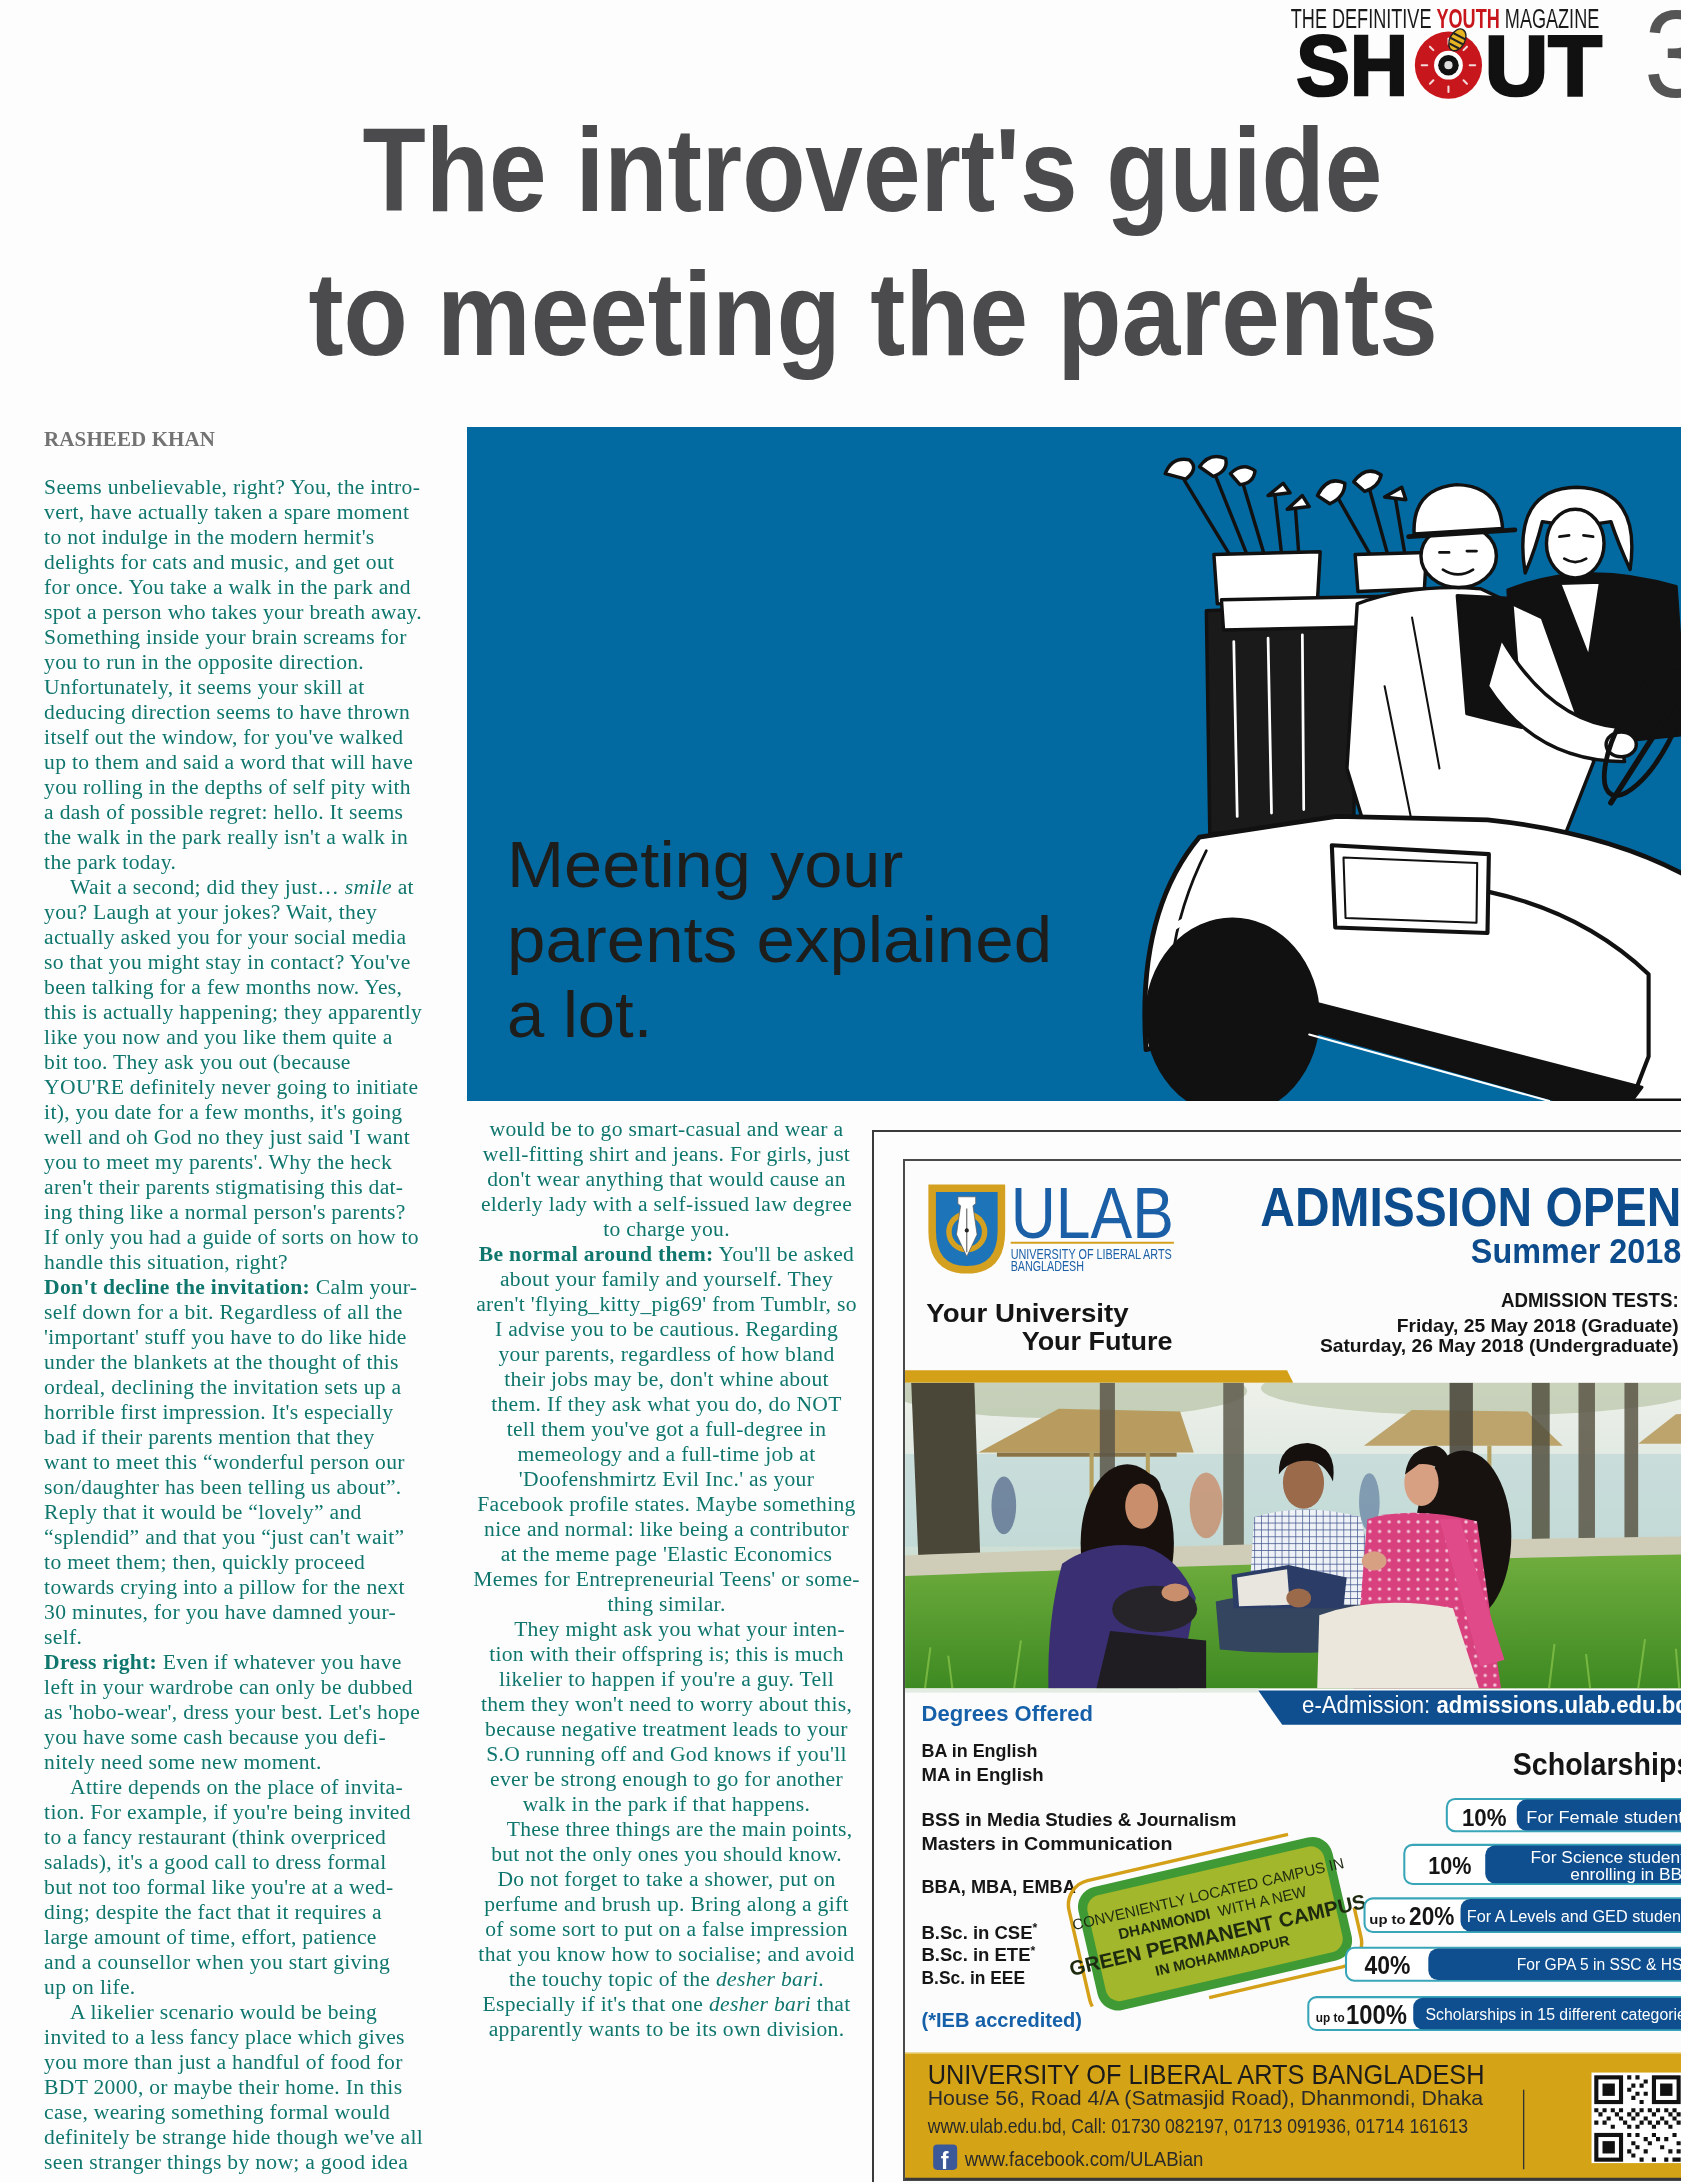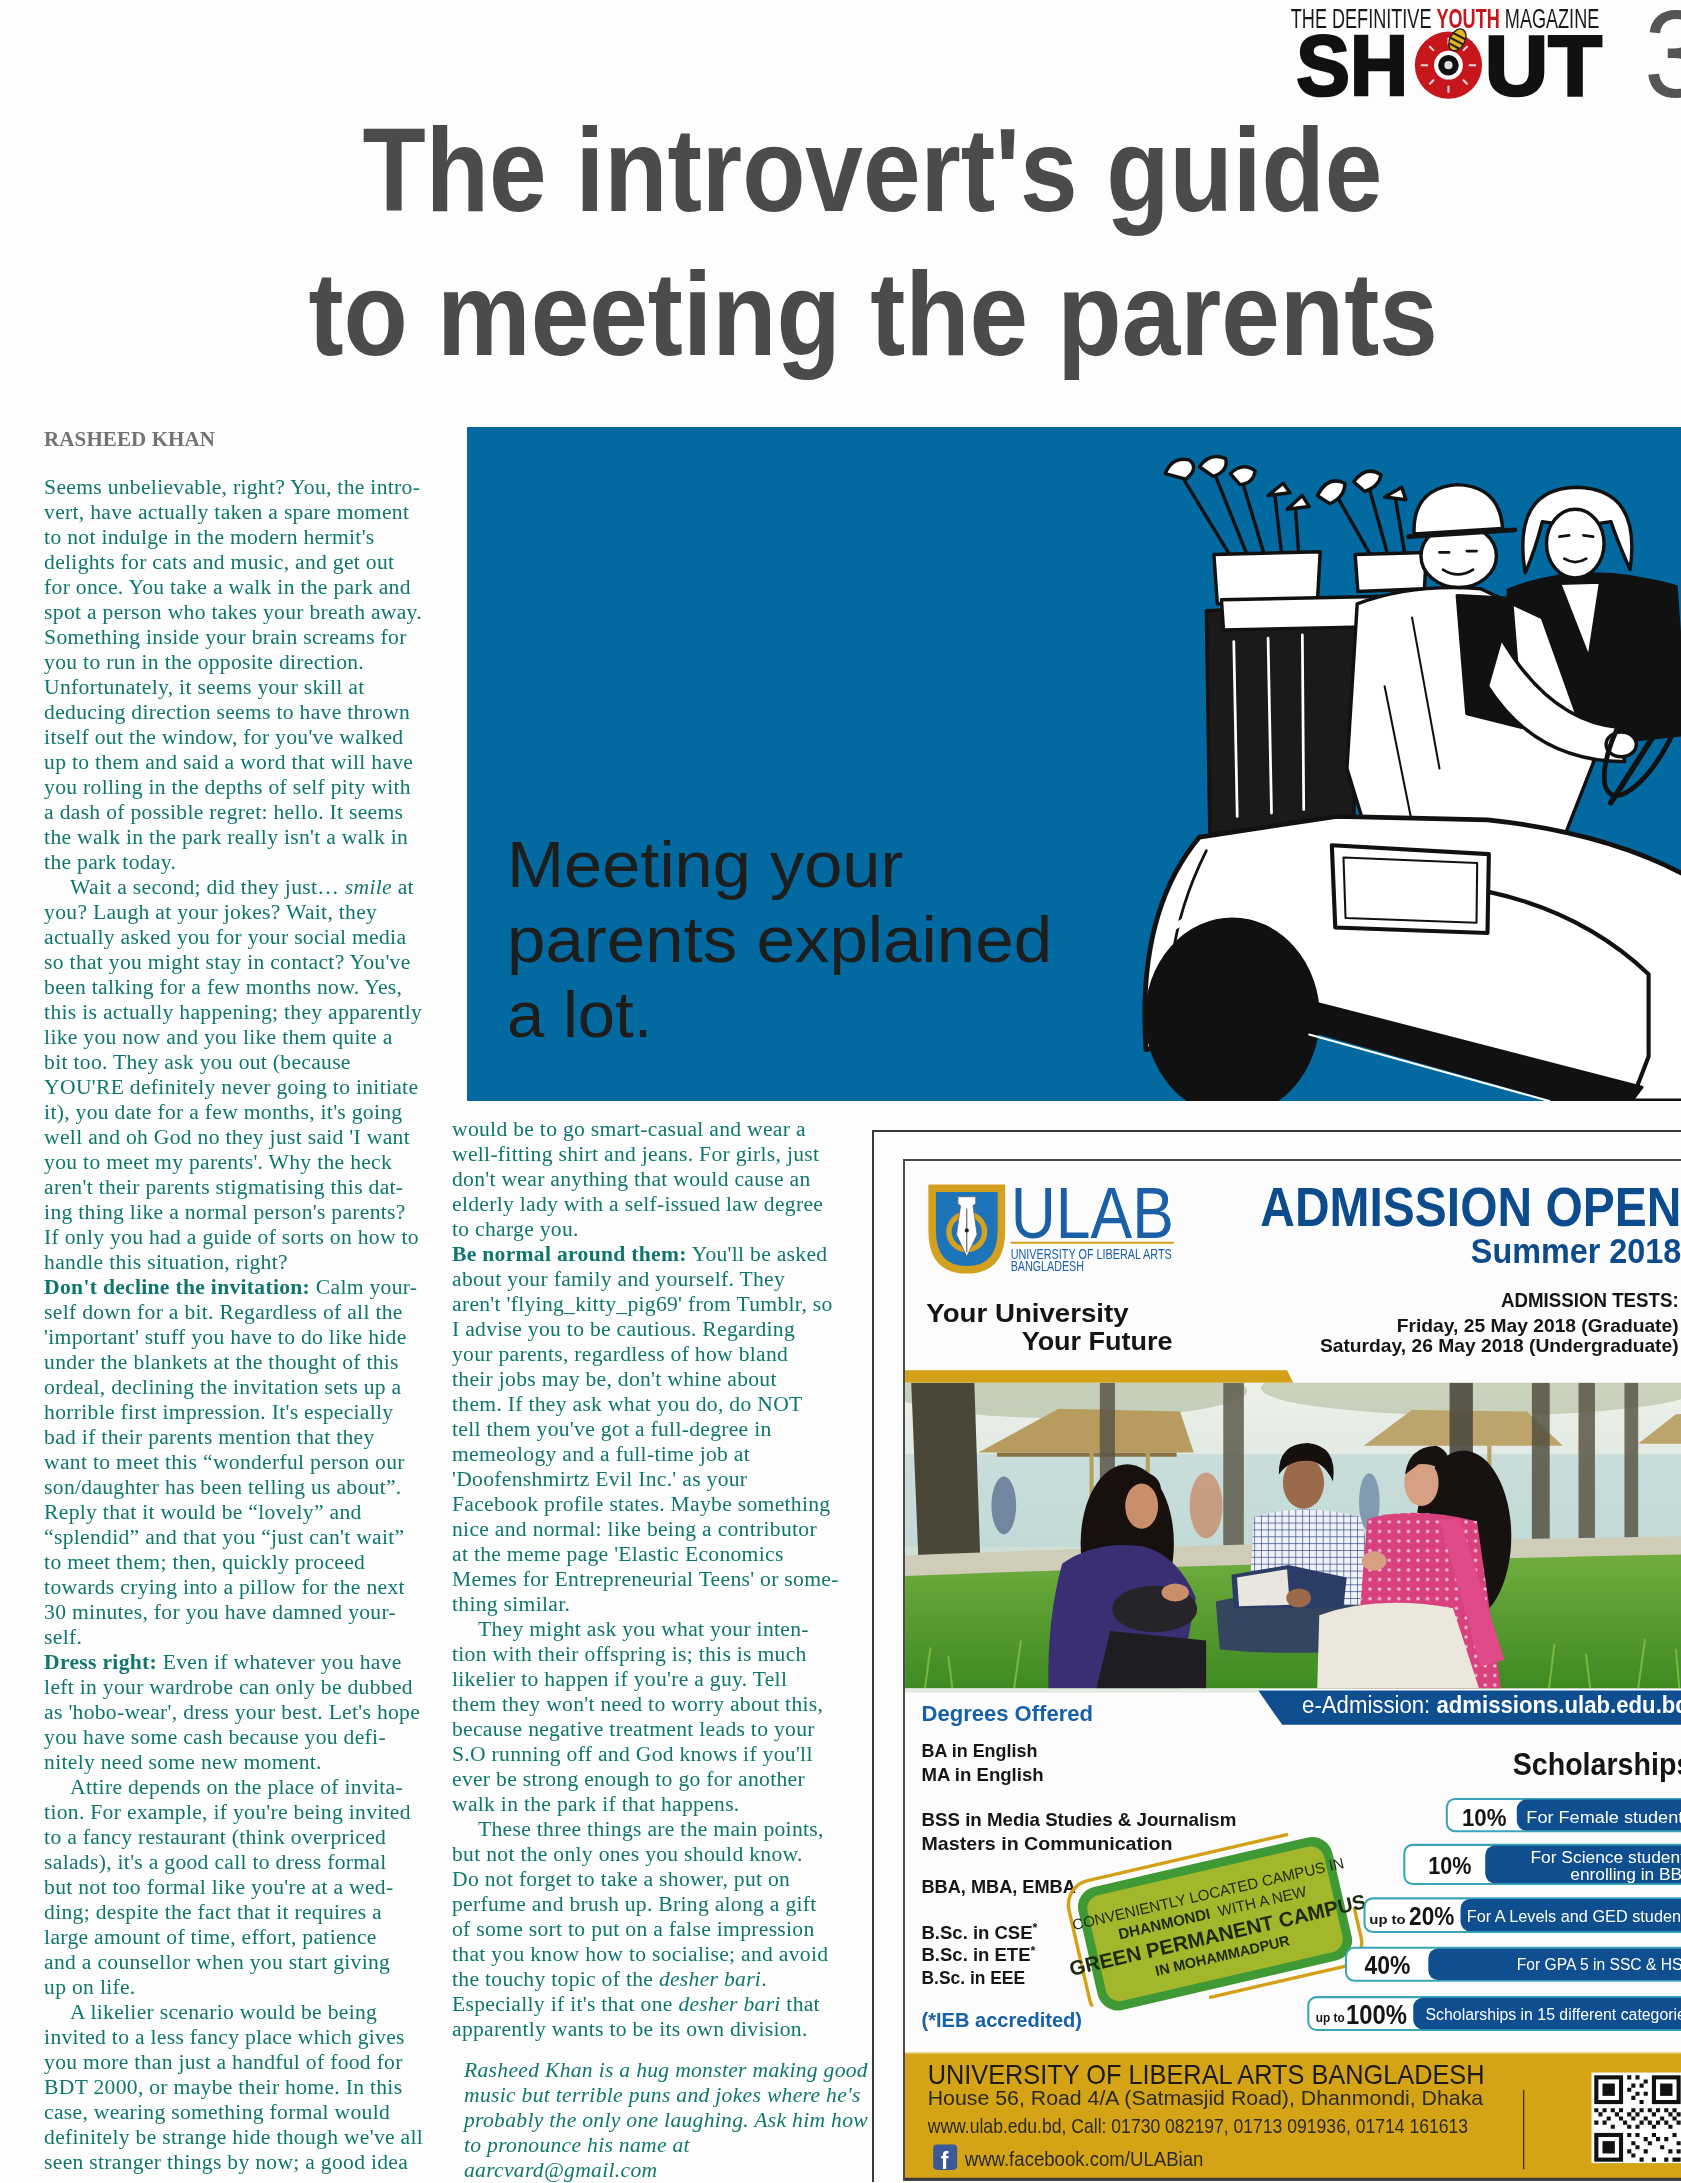--- a/index.html
+++ b/index.html
@@ -7,21 +7,21 @@
   #page{position:relative;width:1682px;height:2183px;overflow:hidden;background:#fdfdfd;margin-left:40px;}
   .abs{position:absolute;}
   svg text{font-family:"Liberation Sans",sans-serif;white-space:pre;}
   .byline{left:4.1px;top:429px;font-family:"Liberation Serif",serif;font-weight:bold;font-size:21px;line-height:21px;color:#737373;white-space:pre;letter-spacing:0.1px;}
   .col{position:absolute;font-family:"Liberation Serif",serif;font-size:21.6px;letter-spacing:0.3px;color:#0f766e;}
   .col .ln{white-space:pre;}
   .col .ind{padding-left:26px;}
   .col .bd{font-weight:bold;}
   .col .it{font-style:italic;}
   #col1{left:4.1px;top:475px;width:398px;line-height:25px;}
-  #col2{left:412px;top:1117px;width:405px;line-height:25px;}
+  #col2{left:424px;top:1117px;width:405px;line-height:25px;text-align:center;}
   #bio{left:424px;top:2058px;width:405px;line-height:25px;font-style:italic;}
   .illus{left:427px;top:427px;width:1236px;height:674px;background:#0369a1;}
   .ad-outer{left:832px;top:1130px;width:833px;height:1052px;border-top:2.1px solid #3a3a3a;border-left:2.1px solid #3a3a3a;}
   .ad-inner{left:863px;top:1159px;width:801px;height:1022px;border:2.1px solid #4a4a4a;background:#fcfcfc;}
 </style>
 </head>
 <body>
 
 <div id="page">
 
@@ -235,27 +235,20 @@
     <div class="ln">but not the only ones you should know.</div>
     <div class="ln">Do not forget to take a shower, put on</div>
     <div class="ln">perfume and brush up. Bring along a gift</div>
     <div class="ln">of some sort to put on a false impression</div>
     <div class="ln">that you know how to socialise; and avoid</div>
     <div class="ln"><span>the touchy topic of the </span><span class="it">desher bari</span><span>.</span></div>
     <div class="ln"><span>Especially if it's that one </span><span class="it">desher bari</span><span> that</span></div>
     <div class="ln">apparently wants to be its own division.</div>
   </div>
 
-  <div class="col" id="bio">
-    <div class="ln">Rasheed Khan is a hug monster making good</div>
-    <div class="ln">music but terrible puns and jokes where he's</div>
-    <div class="ln">probably the only one laughing. Ask him how</div>
-    <div class="ln">to pronounce his name at</div>
-    <div class="ln">aarcvard@gmail.com</div>
-  </div>
 
   <div class="abs ad-outer"></div>
   <div class="abs ad-inner"></div>
   <svg class="abs" style="left:863px;top:1159px" width="801" height="1022" viewBox="1258 1690 1168 1490">
     <defs>
       <clipPath id="photo-clip">
           <rect x="1261" y="2016" width="1162" height="446"></rect>
         </clipPath>
       <linearGradient id="photo-sky" x1="0" y1="0" x2="0" y2="1">
         <stop offset="0" stop-color="#eef1ea"></stop>

